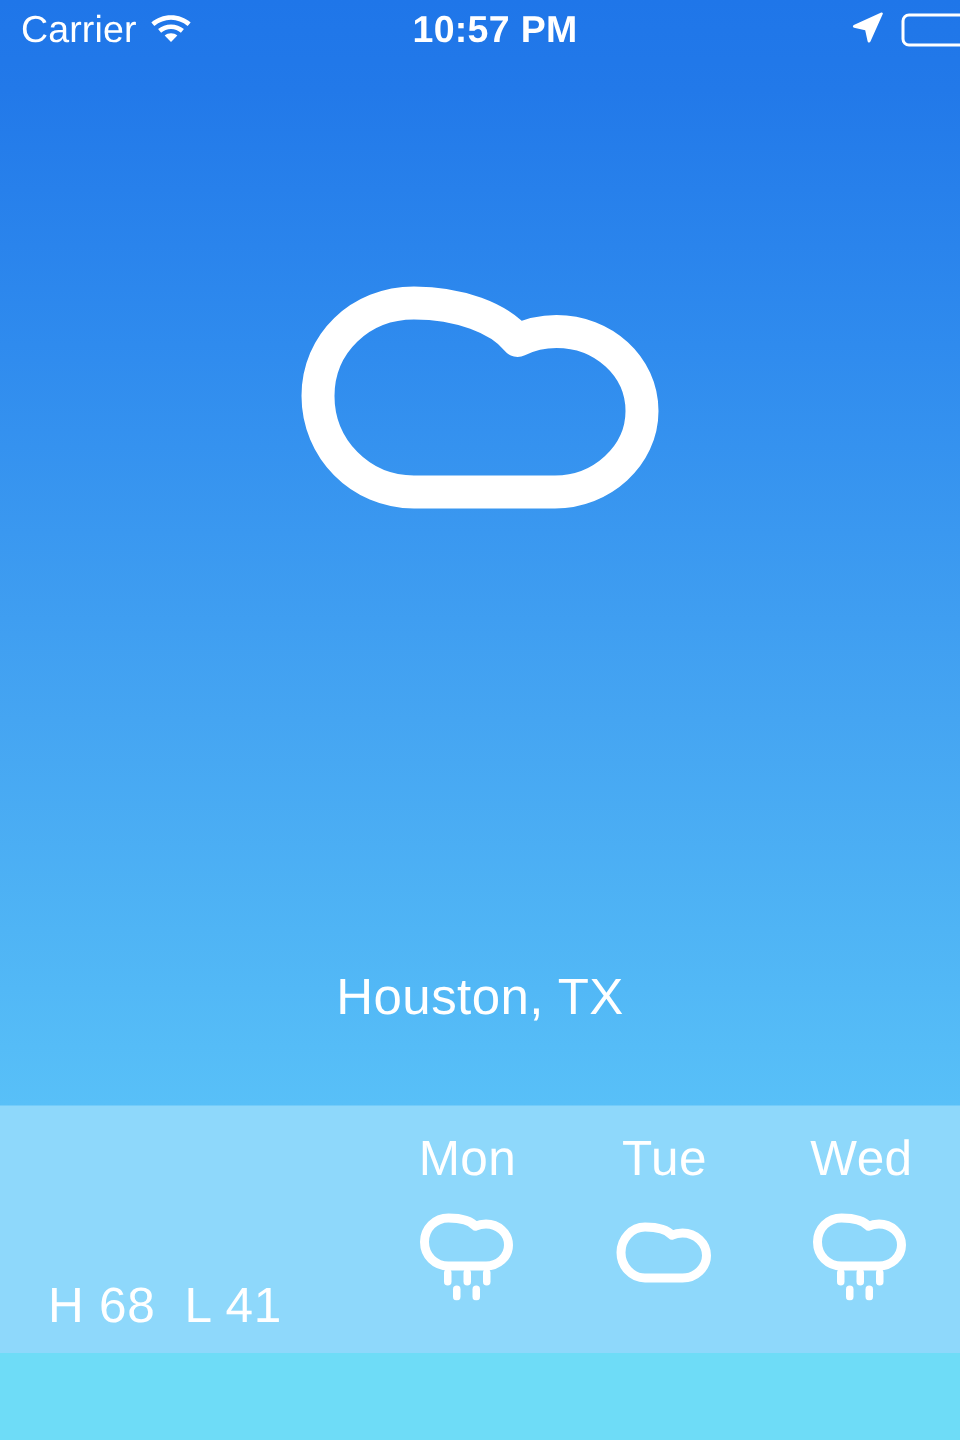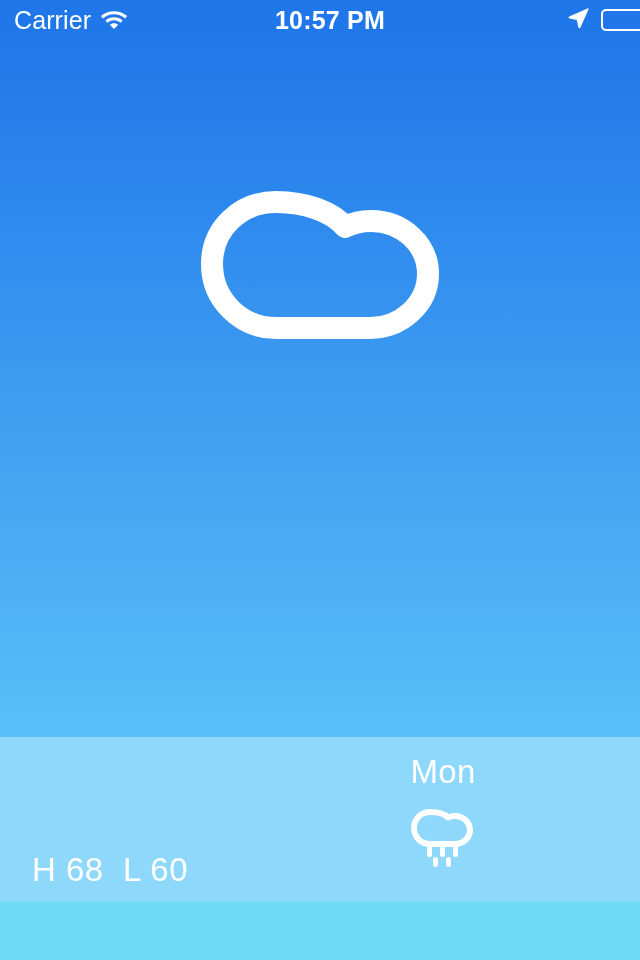--- a/index.html
+++ b/index.html
@@ -267,26 +267,27 @@
                  C 22 121, 50 150, 86 150
                  L 180 150
                  C 211 150, 238 126, 238 96
                  C 238 66, 212 43, 181 43
                  C 172 43, 163 45, 155 49
                  C 143 34, 116 24, 86 24 Z" fill="none" stroke="#ffffff" stroke-width="22" stroke-linejoin="round"></path>
       </svg>
     </span>
   </div>
 
+  <div class="location">Houston, TX</div>
 
   <div class="panel"></div>
   <div class="panel-strip"></div>
 
   <div class="current-block">
-    <div class="hilo">H 68  L 60</div>
+    <div class="hilo">H 68  L 41</div>
   </div>
 
   <div class="forecast">
 
     <div class="fc-col">
       <span class="fc-day">Mon</span>
       <span class="fc-icon">
         <svg width="68" height="62" viewBox="0 0 68 62" aria-hidden="true">
           <path d="M21 7
                    C 12 7, 5 14, 5 23
@@ -300,17 +301,54 @@
             <rect x="18" y="41" width="5" height="11" rx="2.5"></rect>
             <rect x="31" y="41" width="5" height="11" rx="2.5"></rect>
             <rect x="44" y="41" width="5" height="11" rx="2.5"></rect>
             <rect x="24" y="52" width="5" height="10" rx="2.5"></rect>
             <rect x="37" y="52" width="5" height="10" rx="2.5"></rect>
           </g>
         </svg>
       </span>
     </div>
 
-
+    <div class="fc-col">
+      <span class="fc-day">Tue</span>
+      <span class="fc-icon">
+        <svg width="68" height="50" viewBox="0 0 68 50" aria-hidden="true">
+          <path d="M21 7
+                   C 12 7, 5 15, 5 24
+                   C 5 33, 12 41, 21 41
+                   L 46 41
+                   C 55 41, 62 34, 62 26
+                   C 62 18, 55 11, 46 11
+                   C 44 11, 41 11.5, 39 12.5
+                   C 36 9, 29 7, 21 7 Z" fill="none" stroke="#ffffff" stroke-width="6" stroke-linejoin="round"></path>
+        </svg>
+      </span>
+    </div>
+
+    <div class="fc-col">
+      <span class="fc-day">Wed</span>
+      <span class="fc-icon">
+        <svg width="68" height="62" viewBox="0 0 68 62" aria-hidden="true">
+          <path d="M21 7
+                   C 12 7, 5 14, 5 23
+                   C 5 32, 12 39, 21 39
+                   L 46 39
+                   C 54 39, 61 33, 61 25
+                   C 61 17, 54 11, 46 11
+                   C 44 11, 41 11.5, 39 12.5
+                   C 36 9, 29 7, 21 7 Z" fill="none" stroke="#ffffff" stroke-width="6" stroke-linejoin="round"></path>
+          <g fill="#ffffff">
+            <rect x="18" y="41" width="5" height="11" rx="2.5"></rect>
+            <rect x="31" y="41" width="5" height="11" rx="2.5"></rect>
+            <rect x="44" y="41" width="5" height="11" rx="2.5"></rect>
+            <rect x="24" y="52" width="5" height="10" rx="2.5"></rect>
+            <rect x="37" y="52" width="5" height="10" rx="2.5"></rect>
+          </g>
+        </svg>
+      </span>
+    </div>
 
   </div>
 
 </div>
 
 </body></html>

